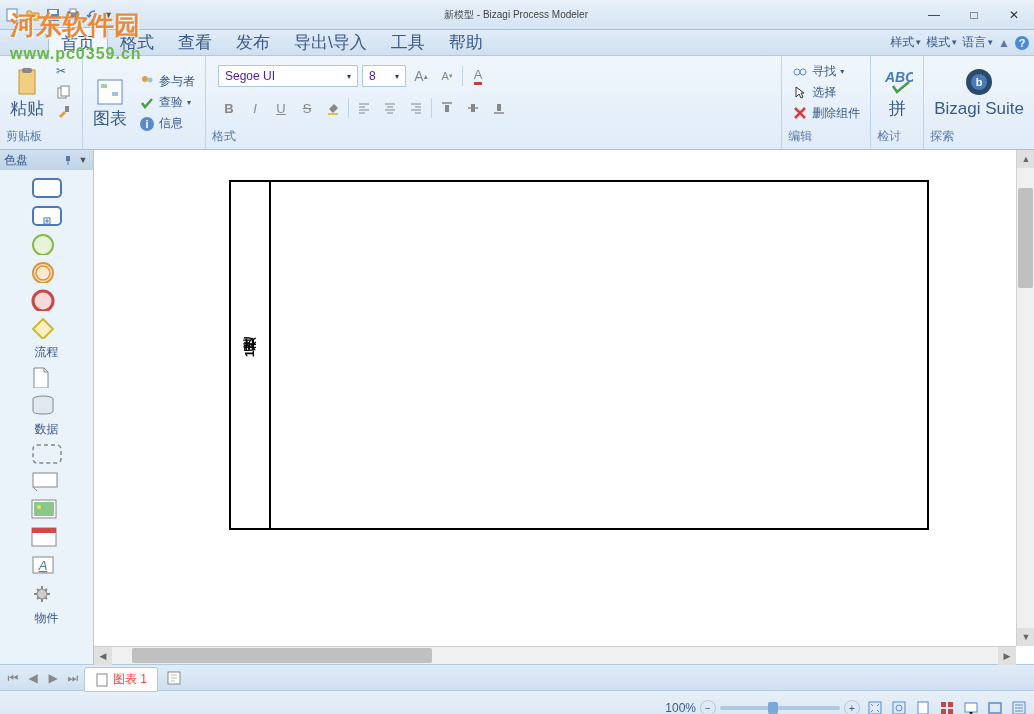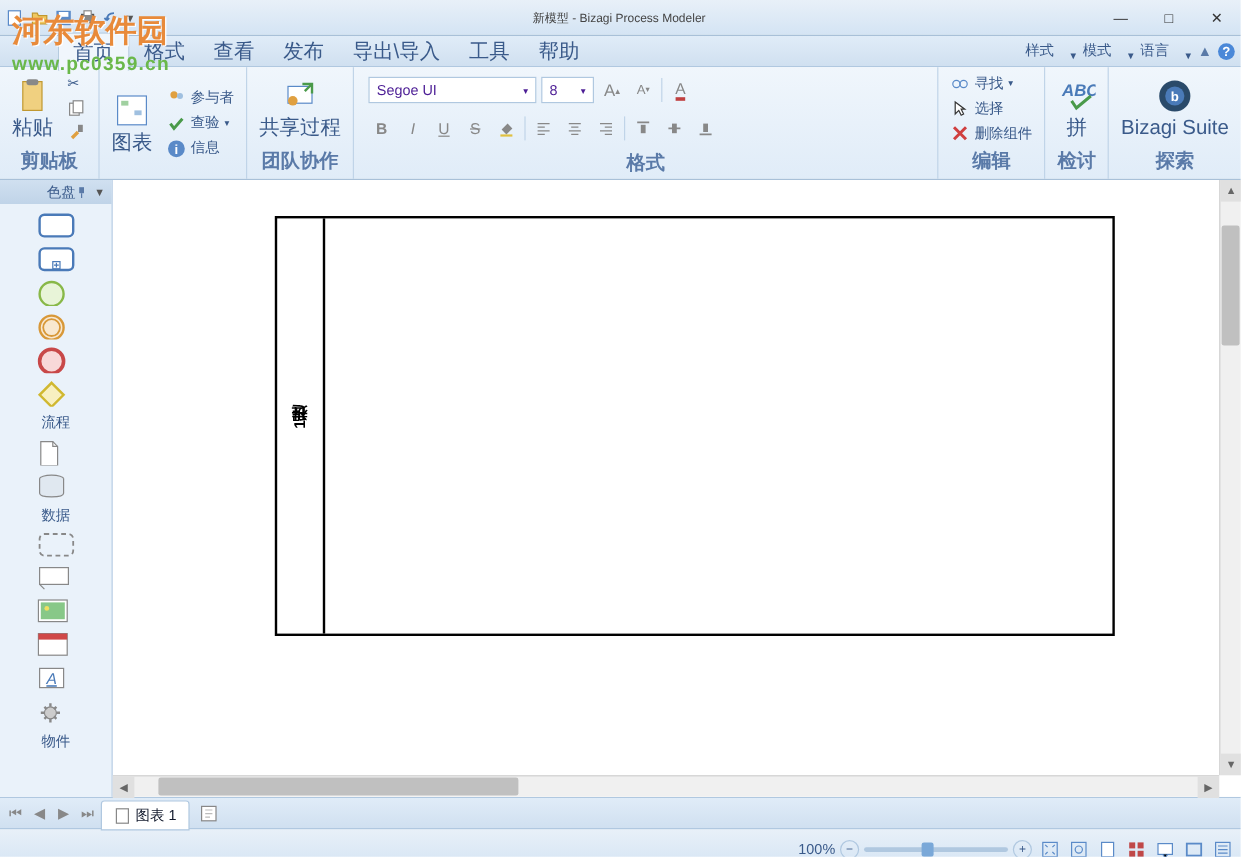--- a/index.html
+++ b/index.html
@@ -16,43 +16,43 @@
 
 .watermark { position: absolute; top: 8px; left: 10px; z-index: 100; pointer-events: none; font-weight: bold; }
 .wm-title { color: #e88a3a; font-size: 26px; text-shadow: 1px 1px 0 #fff; }
 .wm-url { color: #6ab84a; font-size: 16px; margin-top: 2px; letter-spacing: 1px; }
 
 .menubar { height: 26px; background: linear-gradient(#e0ecf8, #d0e0f0); display: flex; align-items: center; border-bottom: 1px solid #b0c8e0; padding: 0 4px; }
 .menu-orb { width: 44px; height: 24px; }
 .tab { padding: 4px 12px; color: #3a5a8a; font-size: 17px; }
 .tab.active { background: #f0f6fc; border: 1px solid #a8c0d8; border-bottom: none; border-radius: 3px 3px 0 0; }
 .menu-right { margin-left: auto; display: flex; gap: 4px; align-items: center; }
-.mr-item { color: #3a5a8a; font-size: 12px; display: flex; align-items: flex-end; gap: 12px; }
+.mr-item { color: #3a5a8a; font-size: 12px; display: flex; align-items: center; gap: 0; }
 .dd-arrow { font-size: 8px; }
 
 .ribbon { height: 94px; background: linear-gradient(#f0f6fc, #e0ecf8); display: flex; border-bottom: 1px solid #a8c0d8; }
 .ribbon-group { border-right: 1px solid #c0d4e8; padding: 2px 6px; display: flex; flex-direction: column; }
 .rg-body { flex: 1; display: flex; align-items: center; gap: 4px; }
-.rg-label { text-align: center; color: #5a7aa8; font-size: 16px; padding: 2px 0; font-weight: bold; }
+.rg-label { color: #5a7aa8; font-size: 12px; padding: 2px 0; }
 .rib-btn-large { display: flex; flex-direction: column; align-items: center; padding: 2px 4px; gap: 2px; }
 .rib-btn-large .icon { width: 32px; height: 32px; display: flex; align-items: center; justify-content: center; }
 .rib-btn-large .lbl { font-size: 17px; color: #3a5a8a; text-align: center; line-height: 1.1; }
 .rib-small-col { display: flex; flex-direction: column; gap: 2px; }
 .rib-btn-small { display: flex; align-items: center; gap: 4px; padding: 1px 4px; font-size: 12px; color: #3a5a8a; }
 .rib-btn-small .icon { width: 16px; height: 16px; }
 
 .format-group { flex: 1; }
 .fmt-row { display: flex; gap: 4px; align-items: center; margin: 2px; }
 .fmt-combo { height: 22px; border: 1px solid #b0c8e0; background: #fff; padding: 0 6px; display: flex; align-items: center; justify-content: space-between; color: #4c1d95; font-size: 12px; }
 .fmt-btn { width: 22px; height: 22px; border: 1px solid transparent; display: flex; align-items: center; justify-content: center; color: #888; font-size: 13px; }
 .fmt-sep { width: 1px; height: 20px; background: #c0d4e8; }
 
 .workspace { display: flex; height: calc(714px - 30px - 26px - 94px - 26px - 24px); }
 .palette { width: 94px; background: #eaf2fa; border-right: 1px solid #b0c8e0; display: flex; flex-direction: column; }
-.pal-header { height: 20px; background: linear-gradient(#d0e0f0, #c0d4e8); display: flex; align-items: center; padding: 0 4px; color: #3a5a8a; font-size: 12px; justify-content: flex-end; }
+.pal-header { height: 20px; background: linear-gradient(#d0e0f0, #c0d4e8); display: flex; align-items: center; padding: 0 4px; color: #3a5a8a; font-size: 12px; justify-content: space-between; }
 .pal-ddbtn { width: 12px; text-align: center; font-size: 9px; color: #555; }
 .pal-body { flex: 1; overflow-y: auto; padding: 4px 0; }
 .pal-item { width: 100%; display: flex; justify-content: center; padding: 3px 0; }
 .pal-shape { width: 32px; height: 22px; }
 .pal-cat { text-align: center; color: #3a5a8a; font-size: 12px; padding: 2px 0; }
 
 .canvas-area { flex: 1; display: flex; flex-direction: column; background: #fff; position: relative; }
 .canvas-content { flex: 1; overflow: auto; position: relative; }
 .canvas-scrollbar-v { position: absolute; right: 0; top: 0; bottom: 18px; width: 18px; background: #f0f0f0; border-left: 1px solid #d0d0d0; }
 .canvas-scrollbar-h { position: absolute; left: 0; right: 18px; bottom: 0; height: 18px; background: #f0f0f0; border-top: 1px solid #d0d0d0; display: flex; }
@@ -60,21 +60,21 @@
 .scroll-track { flex: 1; position: relative; }
 .scroll-thumb-v { position: absolute; left: 1px; right: 1px; top: 20px; height: 100px; background: #c0c0c0; border-radius: 2px; }
 .scroll-thumb-h { position: absolute; top: 1px; bottom: 1px; left: 20px; width: 300px; background: #c0c0c0; border-radius: 2px; }
 
 .pool { position: absolute; left: 135px; top: 30px; width: 700px; height: 350px; border: 2px solid #000; }
 .pool-header { position: absolute; left: 0; top: 0; bottom: 0; width: 40px; border-right: 2px solid #000; display: flex; align-items: center; justify-content: center; }
 .pool-label { writing-mode: vertical-rl; transform: rotate(180deg); font-size: 13px; font-weight: bold; color: #000; }
 
 .tabbar { height: 26px; background: linear-gradient(#e0ecf8, #d0e0f0); display: flex; align-items: center; border-top: 1px solid #b0c8e0; padding: 0 4px; gap: 2px; }
 .tabbar .nav { width: 18px; height: 18px; display: flex; align-items: center; justify-content: center; color: #888; }
-.doc-tab { padding: 3px 10px; background: #fff; border: 1px solid #b0c8e0; border-radius: 3px 3px 0 0; font-size: 12px; color: #0f172a; display: flex; align-items: center; gap: 4px; margin-top: 4px; }
+.doc-tab { padding: 3px 10px; background: #fff; border: 1px solid #b0c8e0; border-radius: 3px 3px 0 0; font-size: 12px; color: #ef4444; display: flex; align-items: center; gap: 4px; margin-top: 4px; }
 .doc-tab-icon { width: 14px; height: 14px; }
 
 .statusbar { height: 35px; background: linear-gradient(#e8f0f8, #d4e4f4); display: flex; align-items: center; border-top: 1px solid #b0c8e0; padding: 0 6px; gap: 6px; }
 .sb-spacer { flex: 1; }
 .sb-zoom { display: flex; align-items: center; gap: 4px; color: #3a5a8a; font-size: 12px; }
 .sb-slider { width: 120px; height: 4px; background: #b0c8e0; position: relative; border-radius: 2px; }
 .sb-slider-thumb { position: absolute; left: 40%; top: -4px; width: 10px; height: 12px; background: #7aa8d8; border-radius: 2px; }
 .sb-btn { width: 16px; height: 16px; border: 1px solid #b0c8e0; border-radius: 8px; display: flex; align-items: center; justify-content: center; font-size: 10px; color: #3a5a8a; }
 .sb-icon { width: 18px; height: 18px; display: flex; align-items: center; justify-content: center; }
 
@@ -233,36 +233,20 @@
                 <circle cx="8" cy="8" r="7" fill="#5a8ac8"></circle>
                 <text x="8" y="12" text-anchor="middle" fill="#fff" font-size="11" font-weight="bold">i</text>
               </svg>
             </span>
             <span>信息</span>
           </span>
       </div>
     </div>
   </div>
 
-  <div class="ribbon-group">
-    <div class="rg-body">
-      <div class="rib-btn-large">
-        <span class="icon">
-            <svg width="32" height="32">
-              <rect x="6" y="8" width="20" height="14" fill="#fff" stroke="#5a8ac8"></rect>
-              <circle cx="10" cy="20" r="4" fill="#e0a040"></circle>
-              <path d="M18 6 L26 6 L26 14" stroke="#4a9a4a" stroke-width="2" fill="none"></path>
-              <path d="M26 6 L20 12" stroke="#4a9a4a" stroke-width="2"></path>
-            </svg>
-          </span>
-        <span class="lbl">共享过程</span>
-      </div>
-    </div>
-    <div class="rg-label">团队协作</div>
-  </div>
 
   <div class="ribbon-group format-group">
     <div class="rg-body" style="flex-direction:column;align-items:flex-start;justify-content:center;gap:6px;padding:4px">
       <div class="fmt-row">
         <div class="fmt-combo" style="width:140px">
             <span>Segoe UI</span>
             <span class="dd-arrow">▾</span>
           </div>
         <div class="fmt-combo" style="width:44px">
             <span>8</span>

